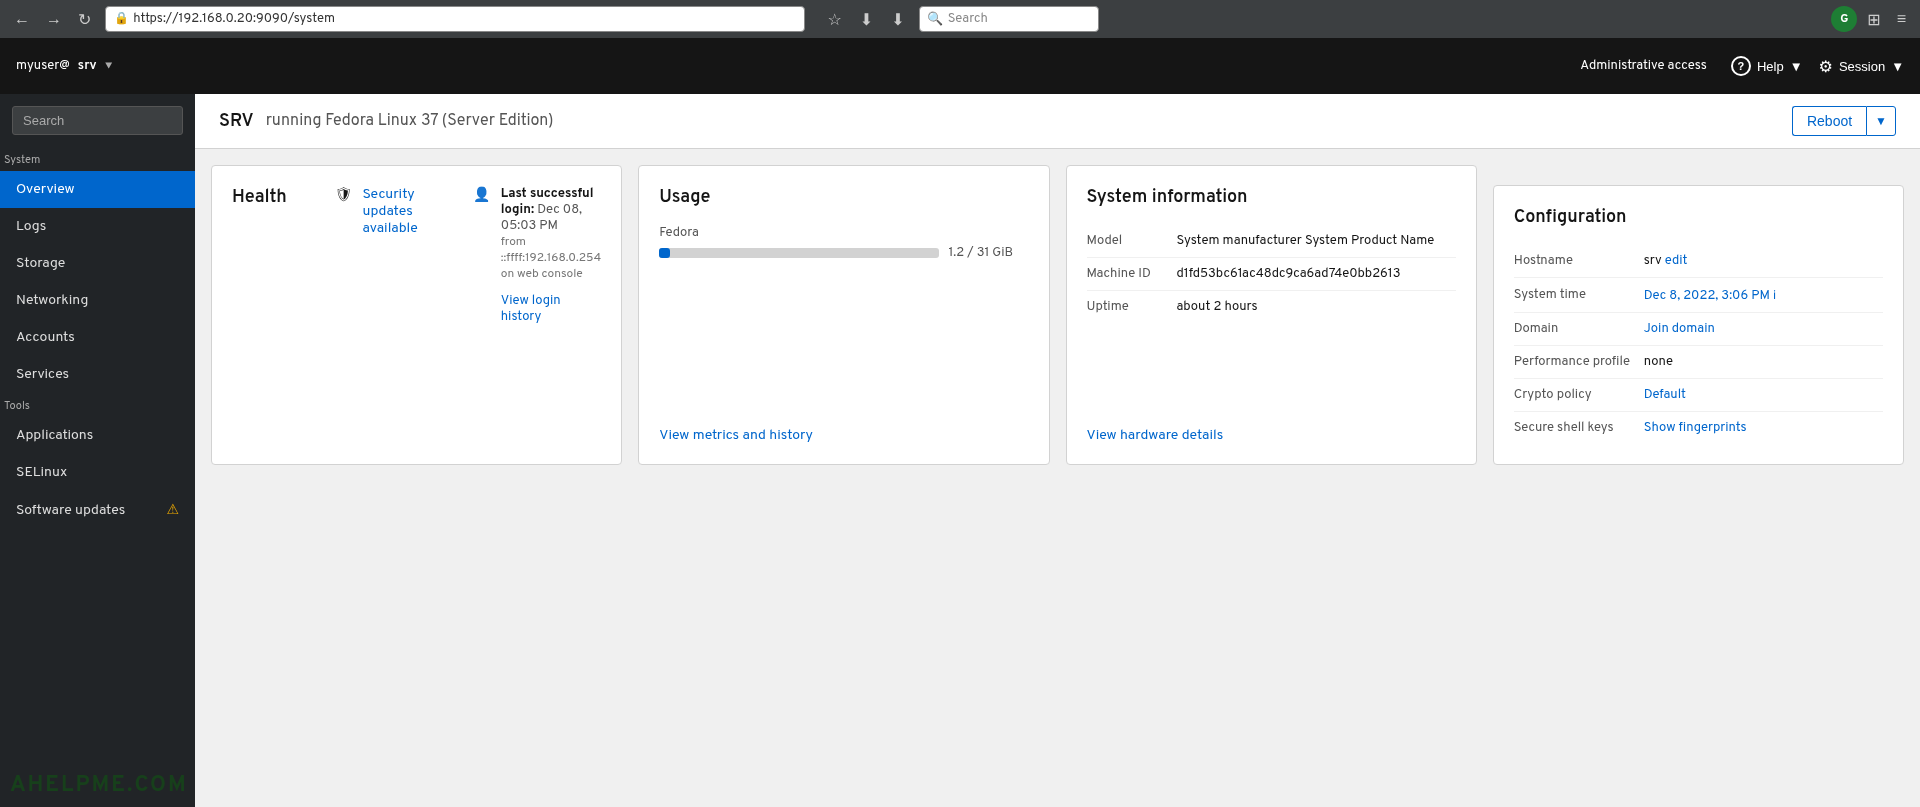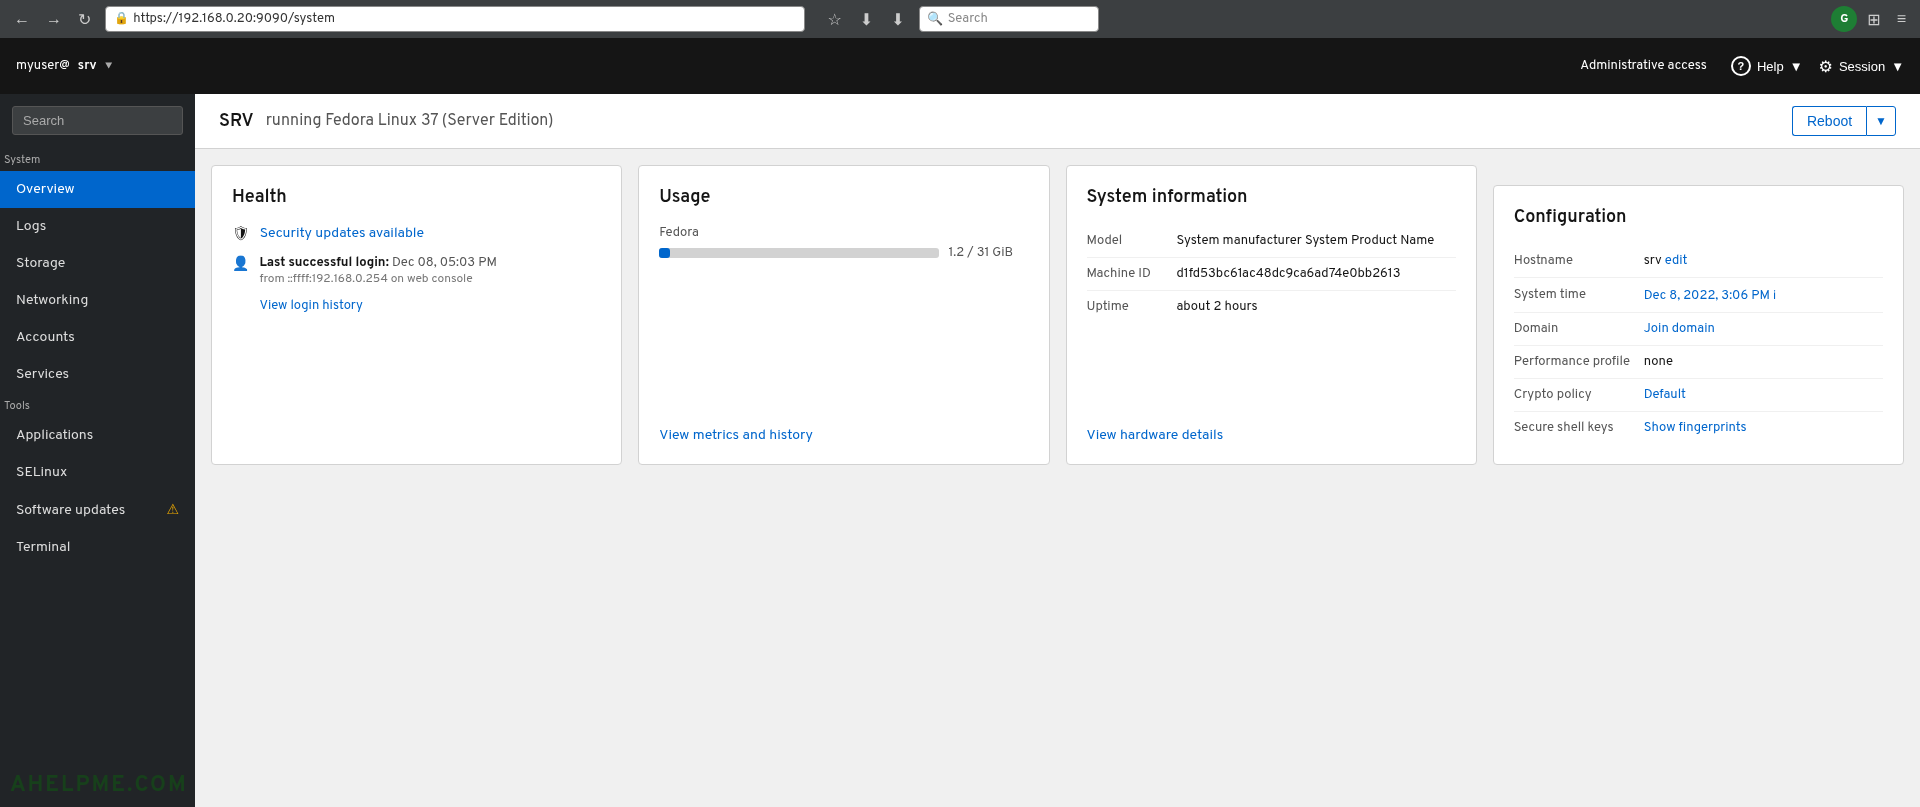--- a/index.html
+++ b/index.html
@@ -64,21 +64,21 @@
     
     .health-item { display: flex; align-items: flex-start; gap: 10px; margin-bottom: 12px; }
     .shield-icon { color: #151515; font-size: 14px; }
     .security-link { color: #06c; text-decoration: none; font-size: 14px; }
     .person-icon { color: #555; font-size: 14px; }
     .login-info { font-size: 13px; color: #555; }
     .login-info strong { color: #151515; }
     .login-from { font-size: 12px; color: #777; }
     .view-link { color: #06c; text-decoration: none; font-size: 13px; display: block; margin-top: 11px; }
     .card-footer-link { color: #06c; text-decoration: none; font-size: 14px; display: block; margin-top: auto; padding-top: 16px; }
-    .health-card { display: flex; flex-direction: column; min-height: 240px; }
+    .health-card { display: flex; flex-direction: row; min-height: 240px; gap: 48px; }
 
     
     .usage-card { display: flex; flex-direction: column; min-height: 240px; }
     .usage-row { margin-bottom: 14px; }
     .usage-label { font-size: 13px; color: #555; margin-bottom: 4px; }
     .usage-bar-row { display: flex; align-items: center; gap: 10px; }
     .usage-bar-bg { flex: 1; background: #d2d2d2; border-radius: 3px; height: 10px; }
     .usage-bar-fill { background: #06c; height: 10px; border-radius: 3px; }
     .usage-value { font-size: 13px; color: #555; white-space: nowrap; min-width: 80px; }
 
@@ -182,23 +182,20 @@
       <div class="sidebar-item">
         <span>Applications</span>
       </div>
       <div class="sidebar-item">
         <span>SELinux</span>
       </div>
       <div class="sidebar-item">
         <span>Software updates</span>
         <span class="warning-icon">⚠</span>
       </div>
-      <div class="sidebar-item">
-        <span>Terminal</span>
-      </div>
     </div>
 
     <div class="content">
 
       <div class="page-header">
         <span class="page-title-host">SRV</span>
         <span class="page-title-desc">running Fedora Linux 37 (Server Edition)</span>
         <div class="page-header-actions">
           <button class="reboot-btn">Reboot</button>
           <button class="reboot-dropdown">▼</button>

